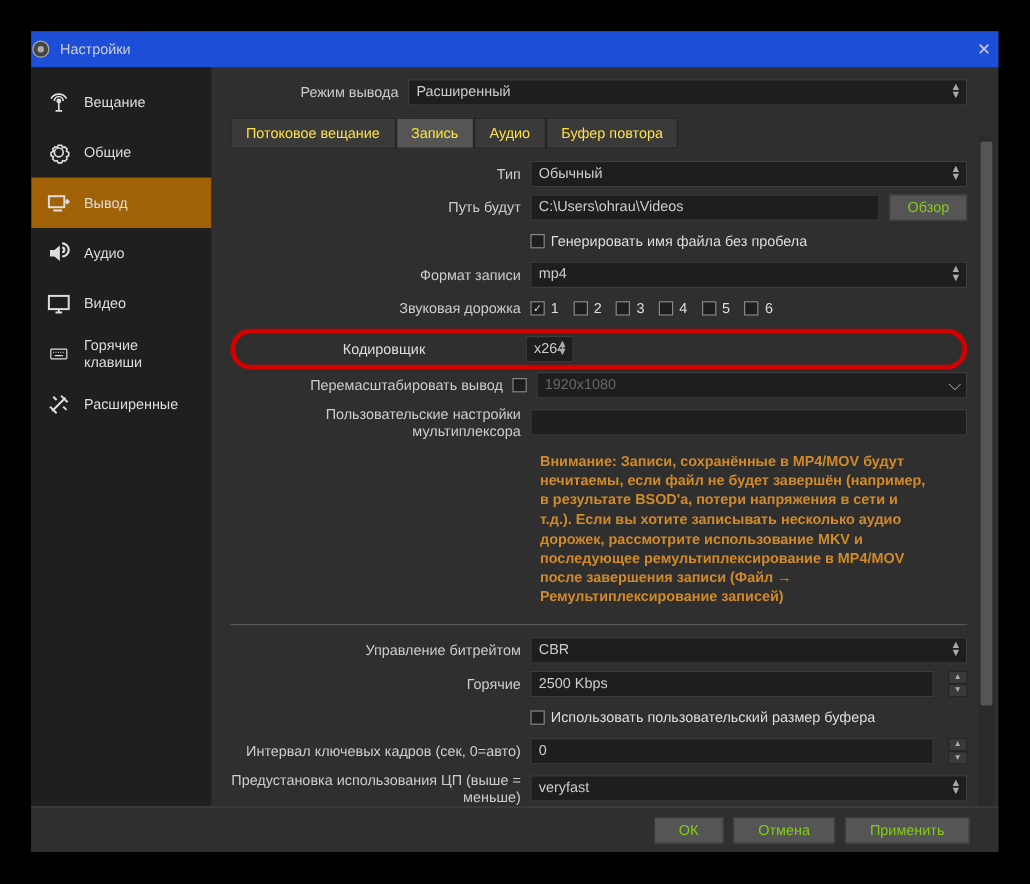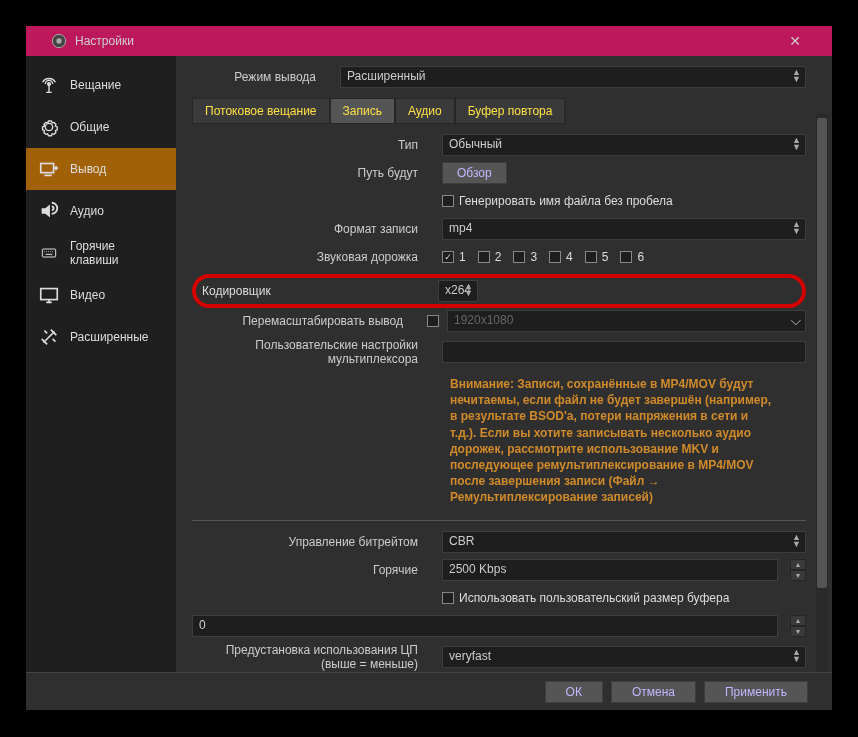--- a/index.html
+++ b/index.html
@@ -1,45 +1,45 @@
 <!DOCTYPE html>
 <html><head>
 <meta charset="utf-8">
 <style>
 * { box-sizing: border-box; margin: 0; padding: 0; font-family: "Segoe UI", Arial, sans-serif; font-size: 12px; }
 body { background: #000; width: 858px; height: 737px; overflow: hidden; }
 .window { position: absolute; left: 26px; top: 26px; width: 806px; height: 684px; background: #2f2f2f; display: flex; flex-direction: column; }
-.titlebar { height: 30px; background: #be185d; display: flex; align-items: center; padding: 0 25px; color: #d0d0d0; }
+.titlebar { height: 30px; background: #1d4ed8; display: flex; align-items: center; padding: 0 0; color: #d0d0d0; }
 .titlebar .logo { width: 16px; height: 16px; margin-right: 8px; }
 .titlebar .logo svg { width: 16px; height: 16px; }
 .titlebar .title { flex: 1; }
 .titlebar .close { width: 24px; text-align: center; font-size: 14px; cursor: pointer; color: #ccc; }
 .body { flex: 1; display: flex; overflow: hidden; }
 .sidebar { width: 150px; background: #1f1f1f; padding: 8px 0; display: flex; flex-direction: column; }
 .side-item { display: flex; align-items: center; height: 42px; padding: 0 12px; color: #ddd; cursor: pointer; gap: 10px; }
 .side-item.active { background: #a16207; }
 .side-item .icn { width: 22px; height: 22px; display: flex; align-items: center; justify-content: center; }
 .content { flex: 1; padding: 10px 26px 10px 16px; color: #ddd; overflow: hidden; position: relative; }
 .row { display: flex; align-items: center; margin-bottom: 6px; min-height: 22px; }
-.row .lbl { width: 250px; text-align: right; padding-right: 24px; color: #ccc; }
+.row .lbl { width: 250px; text-align: right; padding-right: 8px; color: #ccc; }
 .row .fld { flex: 1; }
 .tabs { display: flex; gap: 0; margin: 10px 0; }
 .tab { background: #3a3a3a; border: 1px solid #262626; padding: 5px 12px; color: #fde047; cursor: pointer; }
 .tab.active { background: #555; }
 .select, .input { background: #1e1e1e; border: 1px solid #3d3d3d; color: #ccc; height: 22px; padding: 2px 6px; width: 100%; position: relative; }
 .select .arrows { position: absolute; right: 4px; top: 2px; font-size: 9px; color: #aaa; line-height: 7px; }
 .select .arrows.single { font-size: 14px; line-height: 16px; top: 1px; }
 .pathrow { display: flex; gap: 8px; }
 .pathrow .input { flex: 1; }
-.btn { background: #555; border: 1px solid #3d3d3d; color: #c4b5fd; padding: 3px 14px; cursor: pointer; height: 22px; display: inline-flex; align-items: center; }
+.btn { background: #555; border: 1px solid #3d3d3d; color: #84cc16; padding: 3px 14px; cursor: pointer; height: 22px; display: inline-flex; align-items: center; }
 .cb { display: inline-flex; align-items: center; gap: 5px; }
 .cb .box { width: 12px; height: 12px; border: 1px solid #888; background: #1e1e1e; display: inline-flex; align-items: center; justify-content: center; font-size: 9px; color: #ddd; }
 .tracks { display: flex; gap: 12px; }
 .highlight { border: 4px solid #d40000; border-radius: 18px; padding: 2px 6px; display: flex; align-items: center; margin: 2px 0; }
-.highlight .lbl { width: 236px; }
+.highlight .lbl { width: 236px; text-align: center; }
 .warning { color: #d08a2a; font-weight: bold; padding: 4px 0; line-height: 1.35; width: 326px; margin-left: 258px; }
 .divider { height: 1px; background: #555; margin: 10px 0; }
 .spinner { display: flex; gap: 12px; }
 .spinner .input { flex: 1; }
 .spinbtns { width: 16px; display: flex; flex-direction: column; }
 .spinbtns div { flex: 1; background: #3a3a3a; border: 1px solid #262626; font-size: 7px; text-align: center; color: #aaa; cursor: pointer; line-height: 9px; }
 .footer { height: 38px; background: #2f2f2f; border-top: 1px solid #444; display: flex; justify-content: flex-end; align-items: center; padding: 0 24px; gap: 8px; }
 .footer .btn { padding: 4px 20px; }
 .scrollbar { position: absolute; right: 4px; top: 58px; width: 12px; height: 560px; background: #2a2a2a; }
 .scrollbar .thumb { position: absolute; top: 4px; width: 10px; left: 1px; height: 470px; background: #555; border-radius: 2px; }
@@ -90,35 +90,35 @@
       <div class="side-item">
         <span class="icn">
             <svg viewBox="0 0 24 24" width="22" height="22" fill="#ddd">
               <path d="M4 9v6h4l5 4V5L8 9H4zm11 3a3 3 0 000-6v2a1 1 0 010 2v2zm0 4a7 7 0 000-14v2a5 5 0 010 10v2z"></path>
             </svg>
           </span>
         <span>Аудио</span>
       </div>
       <div class="side-item">
         <span class="icn">
+            <svg viewBox="0 0 24 24" width="22" height="22" fill="none" stroke="#ddd" stroke-width="1.8">
+              <rect x="3" y="5" width="18" height="12"></rect>
+              <path d="M9 20h6M12 17v3"></path>
+            </svg>
+          </span>
+        <span>Видео</span>
+      </div>
+      <div class="side-item">
+        <span class="icn">
             <svg viewBox="0 0 24 24" width="22" height="16" fill="none" stroke="#ddd" stroke-width="1.5">
               <rect x="2" y="6" width="20" height="12" rx="1"></rect>
               <path d="M5 10h1M8 10h1M11 10h1M14 10h1M17 10h1M7 14h10"></path>
             </svg>
           </span>
         <span>Горячие клавиши</span>
-      </div>
-      <div class="side-item">
-        <span class="icn">
-            <svg viewBox="0 0 24 24" width="22" height="22" fill="none" stroke="#ddd" stroke-width="1.8">
-              <rect x="3" y="5" width="18" height="12"></rect>
-              <path d="M9 20h6M12 17v3"></path>
-            </svg>
-          </span>
-        <span>Видео</span>
       </div>
       <div class="side-item">
         <span class="icn">
             <svg viewBox="0 0 24 24" width="22" height="22" fill="none" stroke="#ddd" stroke-width="1.8">
               <path d="M6 18L18 6M14 4l6 6M4 14l6 6M7 5l3 3M16 14l3 3"></path>
             </svg>
           </span>
         <span>Расширенные</span>
       </div>
     </div>
@@ -147,20 +147,21 @@
       <div class="row">
         <div class="lbl">Тип</div>
         <div class="fld">
             <div class="select"><span>Обычный</span><span class="arrows">▲<br>▼</span></div>
           </div>
       </div>
 
       <div class="row">
         <div class="lbl">Путь будут</div>
         <div class="fld pathrow">
+          <div class="input">C:\Users\ohrau\Videos</div>
           <div class="btn">Обзор</div>
         </div>
       </div>
 
       <div class="row">
         <div class="lbl"></div>
         <div class="fld cb">
           <span class="box"></span>
           <span>Генерировать имя файла без пробела</span>
         </div>
@@ -251,20 +252,21 @@
 
       <div class="row">
         <div class="lbl"></div>
         <div class="fld cb">
           <span class="box"></span>
           <span>Использовать пользовательский размер буфера</span>
         </div>
       </div>
 
       <div class="row">
+        <div class="lbl">Интервал ключевых кадров (сек, 0=авто)</div>
         <div class="fld spinner">
           <div class="input">0</div>
           <div class="spinbtns">
               <div>▲</div>
               <div>▼</div>
             </div>
         </div>
       </div>
 
       <div class="row">

